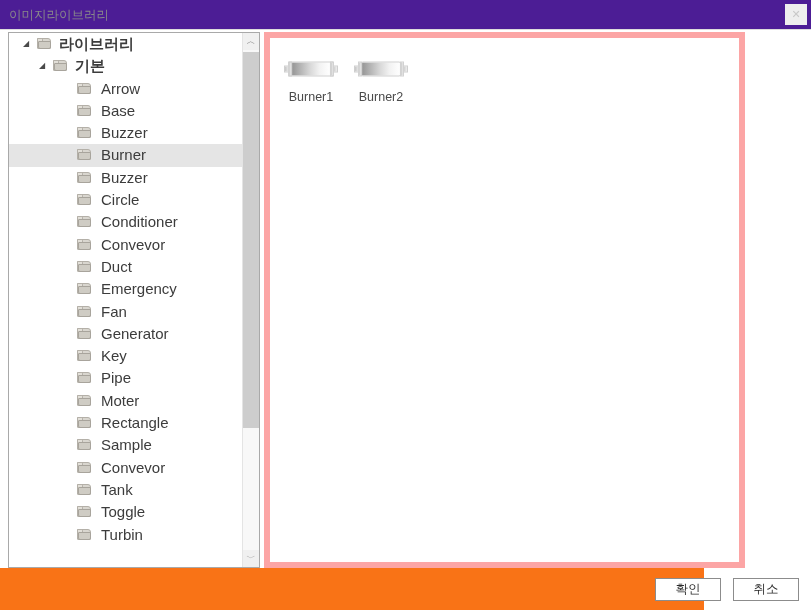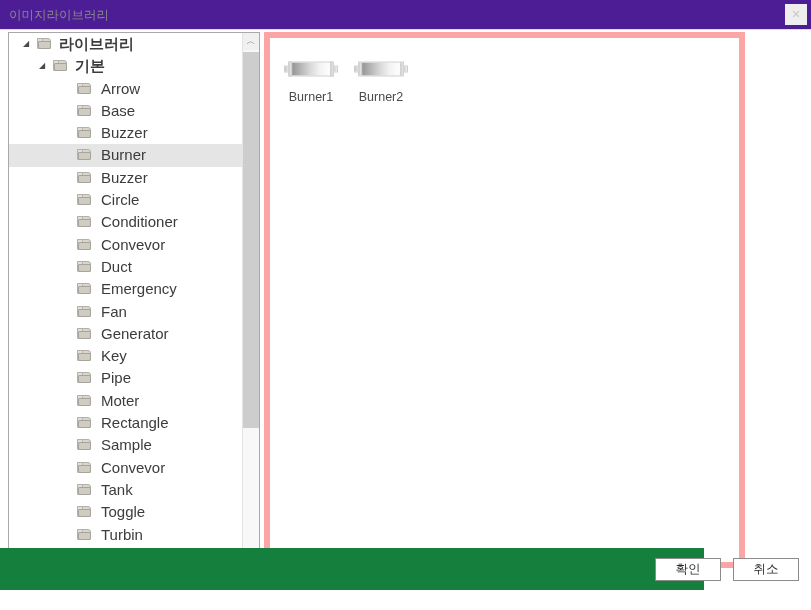--- a/index.html
+++ b/index.html
@@ -304,24 +304,24 @@
     border: 1px solid #d2d2d2;
     box-sizing: border-box;
   }
   .burner-cap.left  { left: 4px; }
   .burner-cap.right { right: 4px; }
 
   
   .footer {
     position: absolute;
     left: 0;
-    top: 548px;
+    top: 568px;
     width: 704px;
     height: 42px;
-    background: #15803d;
+    background: #f97316;
   }
   .dlg-button {
     position: absolute;
     top: 10px;
     width: 66px;
     height: 23px;
     background: #ffffff;
     border: 1px solid #8c8c8c;
     font-family: "Liberation Sans", "DejaVu Sans", sans-serif;
     font-size: 12.5px;

